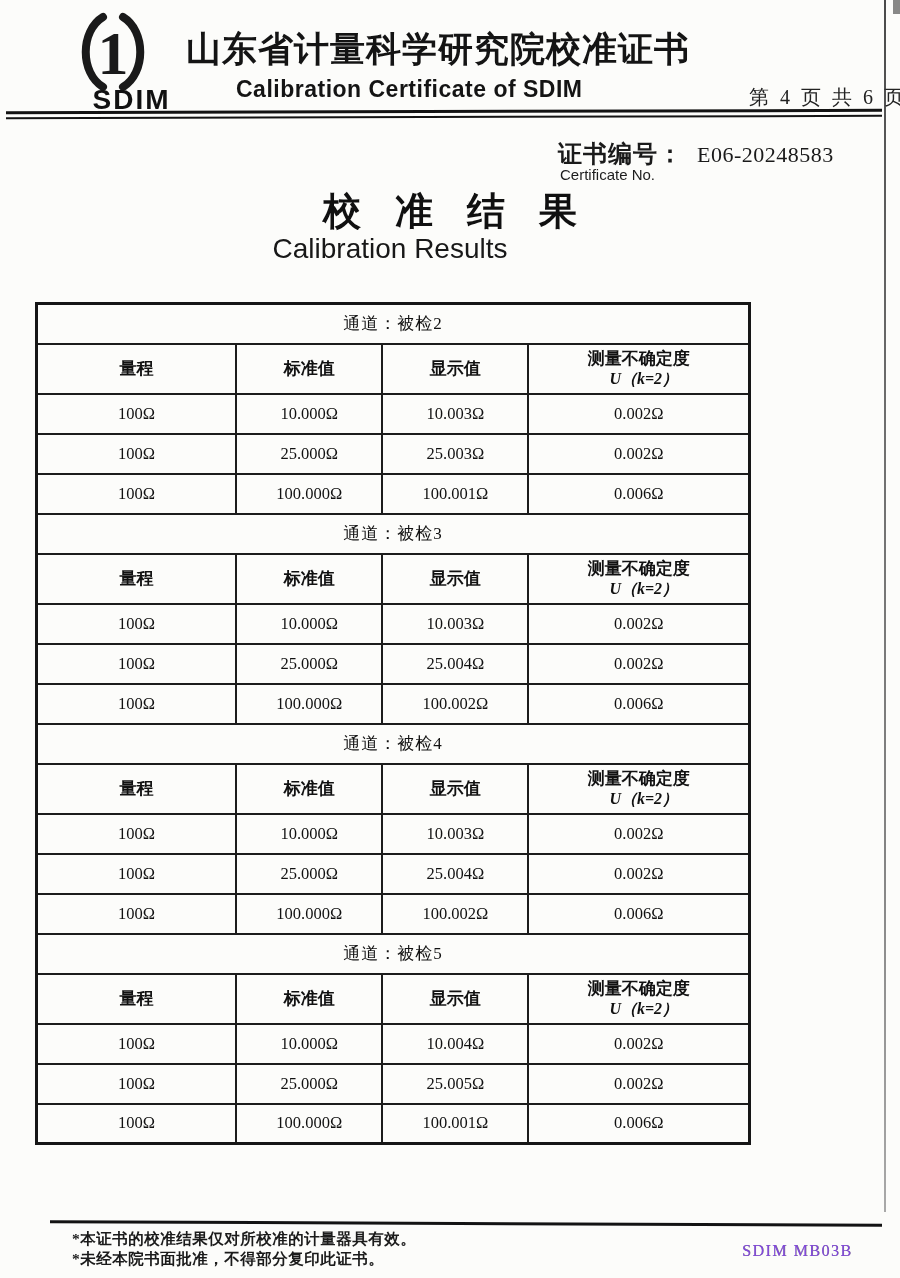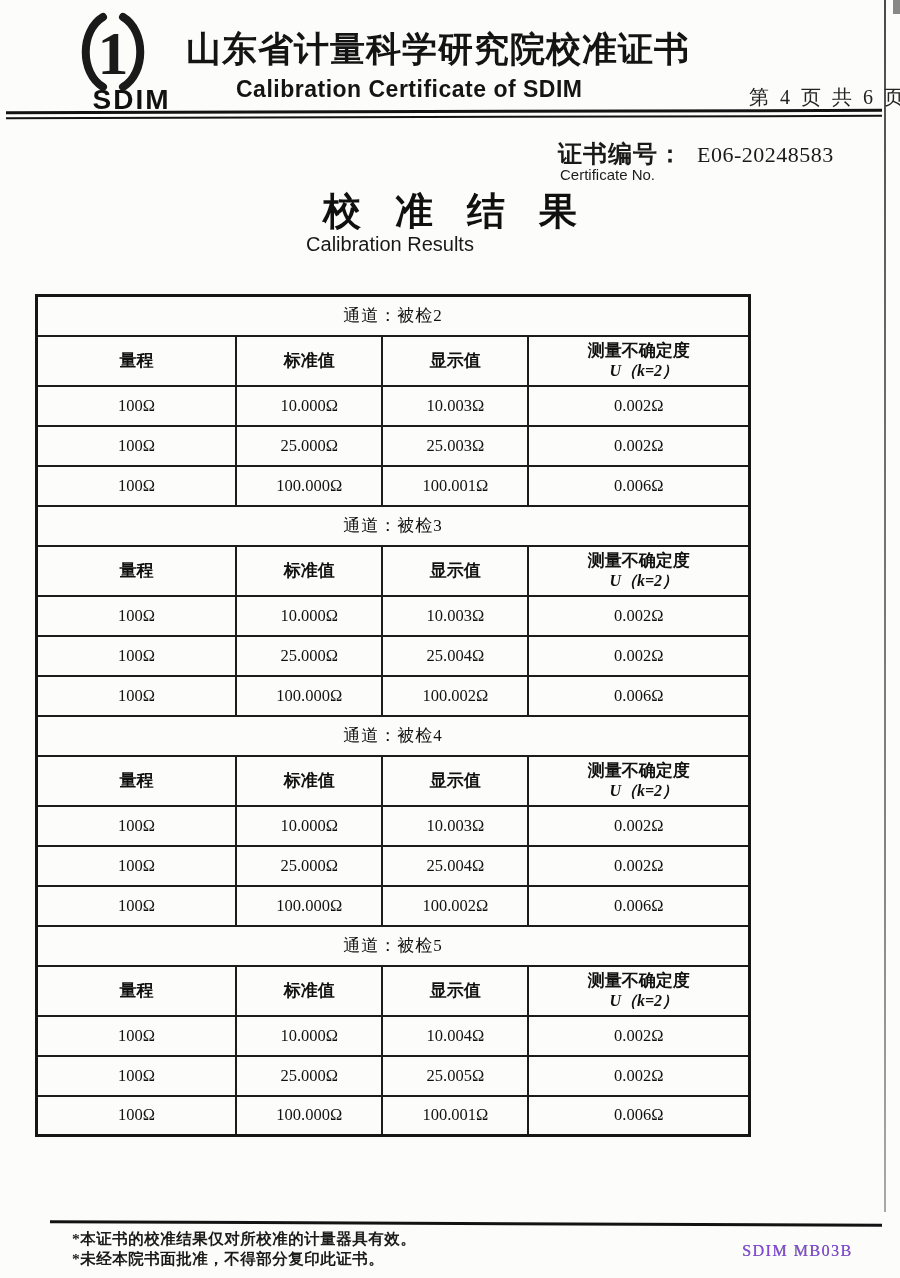--- a/index.html
+++ b/index.html
@@ -62,26 +62,26 @@
   
   .main-title-cn {
     position: absolute; left: 0; top: 186px; width: 900px;
     text-align: center; font-size: 38px; font-weight: bold;
     letter-spacing: 34px; padding-left: 34px; color: #101010;
   }
   .main-title-en {
     position: absolute; left: 0; top: 233px; width: 780px;
     text-align: center;
     font-family: "Liberation Sans", "DejaVu Sans", sans-serif;
-    font-size: 20px; color: #181818;
+    font-size: 28px; color: #181818;
   }
 
   
   table.results {
-    position: absolute; left: 35px; top: 294px; width: 716px;
+    position: absolute; left: 35px; top: 302px; width: 716px;
     border-collapse: collapse;
     border: 3px solid #161616;
     font-size: 17px; color: #111;
   }
   table.results td, table.results th {
     border: 2px solid #1c1c1c;
     text-align: center; vertical-align: middle;
     padding: 0;
   }
   tr.channel-row td { height: 40px; font-size: 17px; letter-spacing: 1px; }

